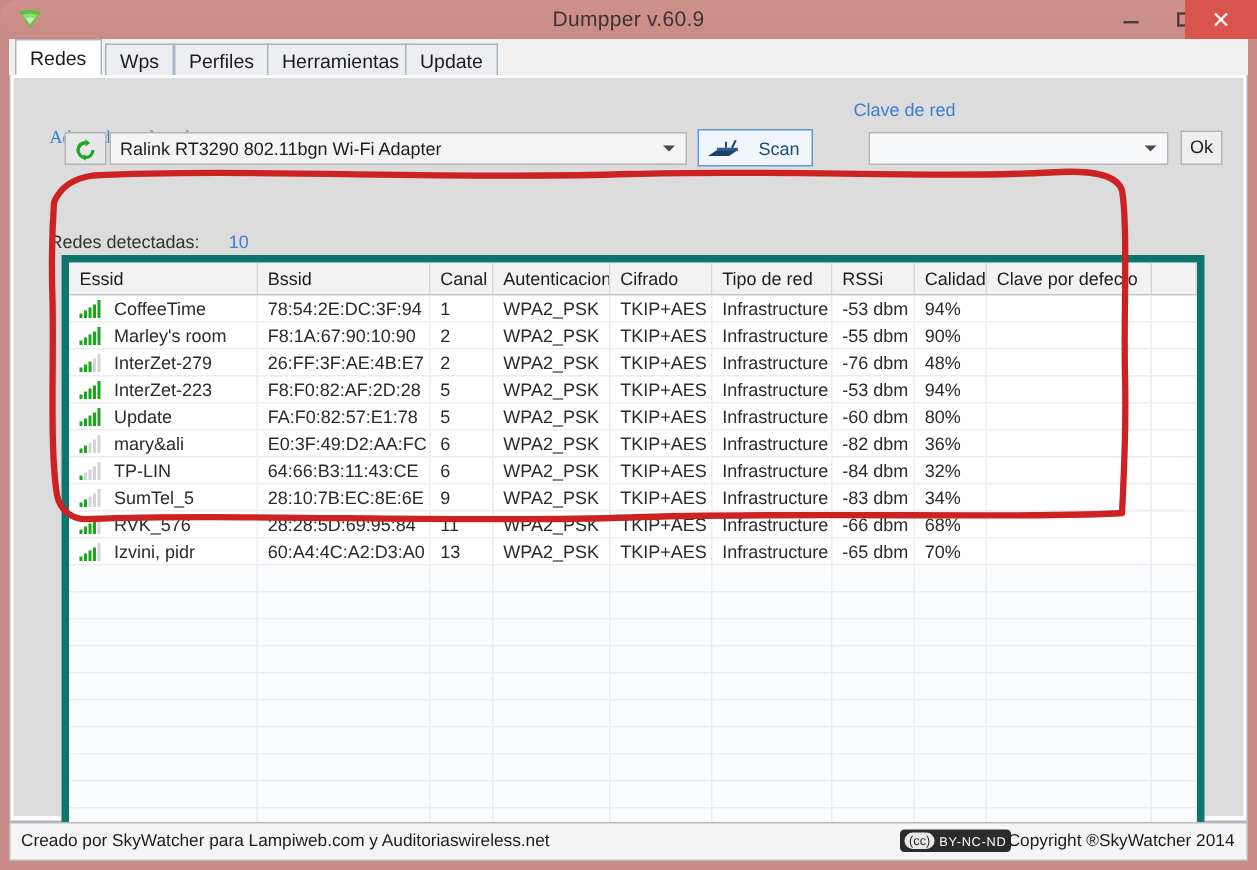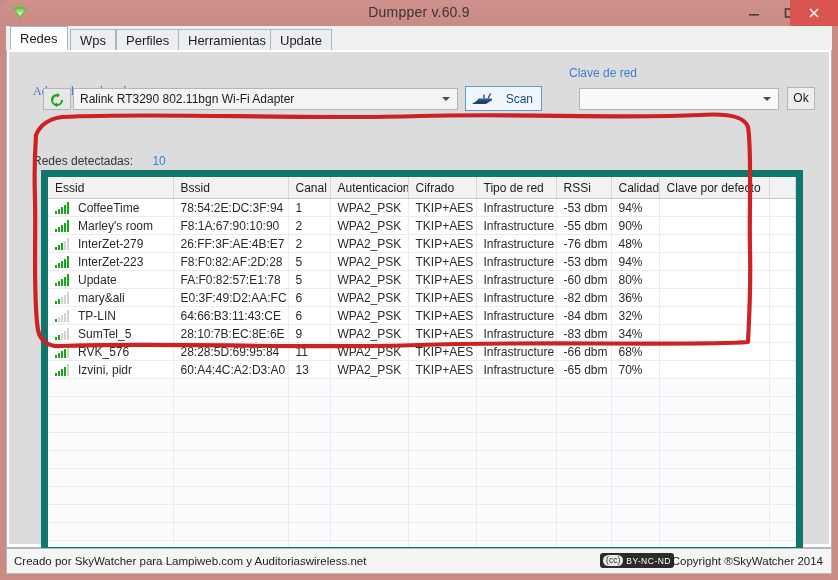--- a/index.html
+++ b/index.html
@@ -220,21 +220,21 @@
     margin-left: 16px;
   }
 
   
   #grid {
     position: absolute;
     left: 32px; top: 118px;
     width: 762px;
     height: 384px;
     background: #ffffff;
-    border: 7px solid #0f766e;
+    border: 5px solid #0f766e;
     box-sizing: border-box;
     overflow: hidden;
   }
   #grid table {
     border-collapse: collapse;
     width: 100%;
     table-layout: fixed;
   }
   #grid th {
     background: #f2f2f2;

